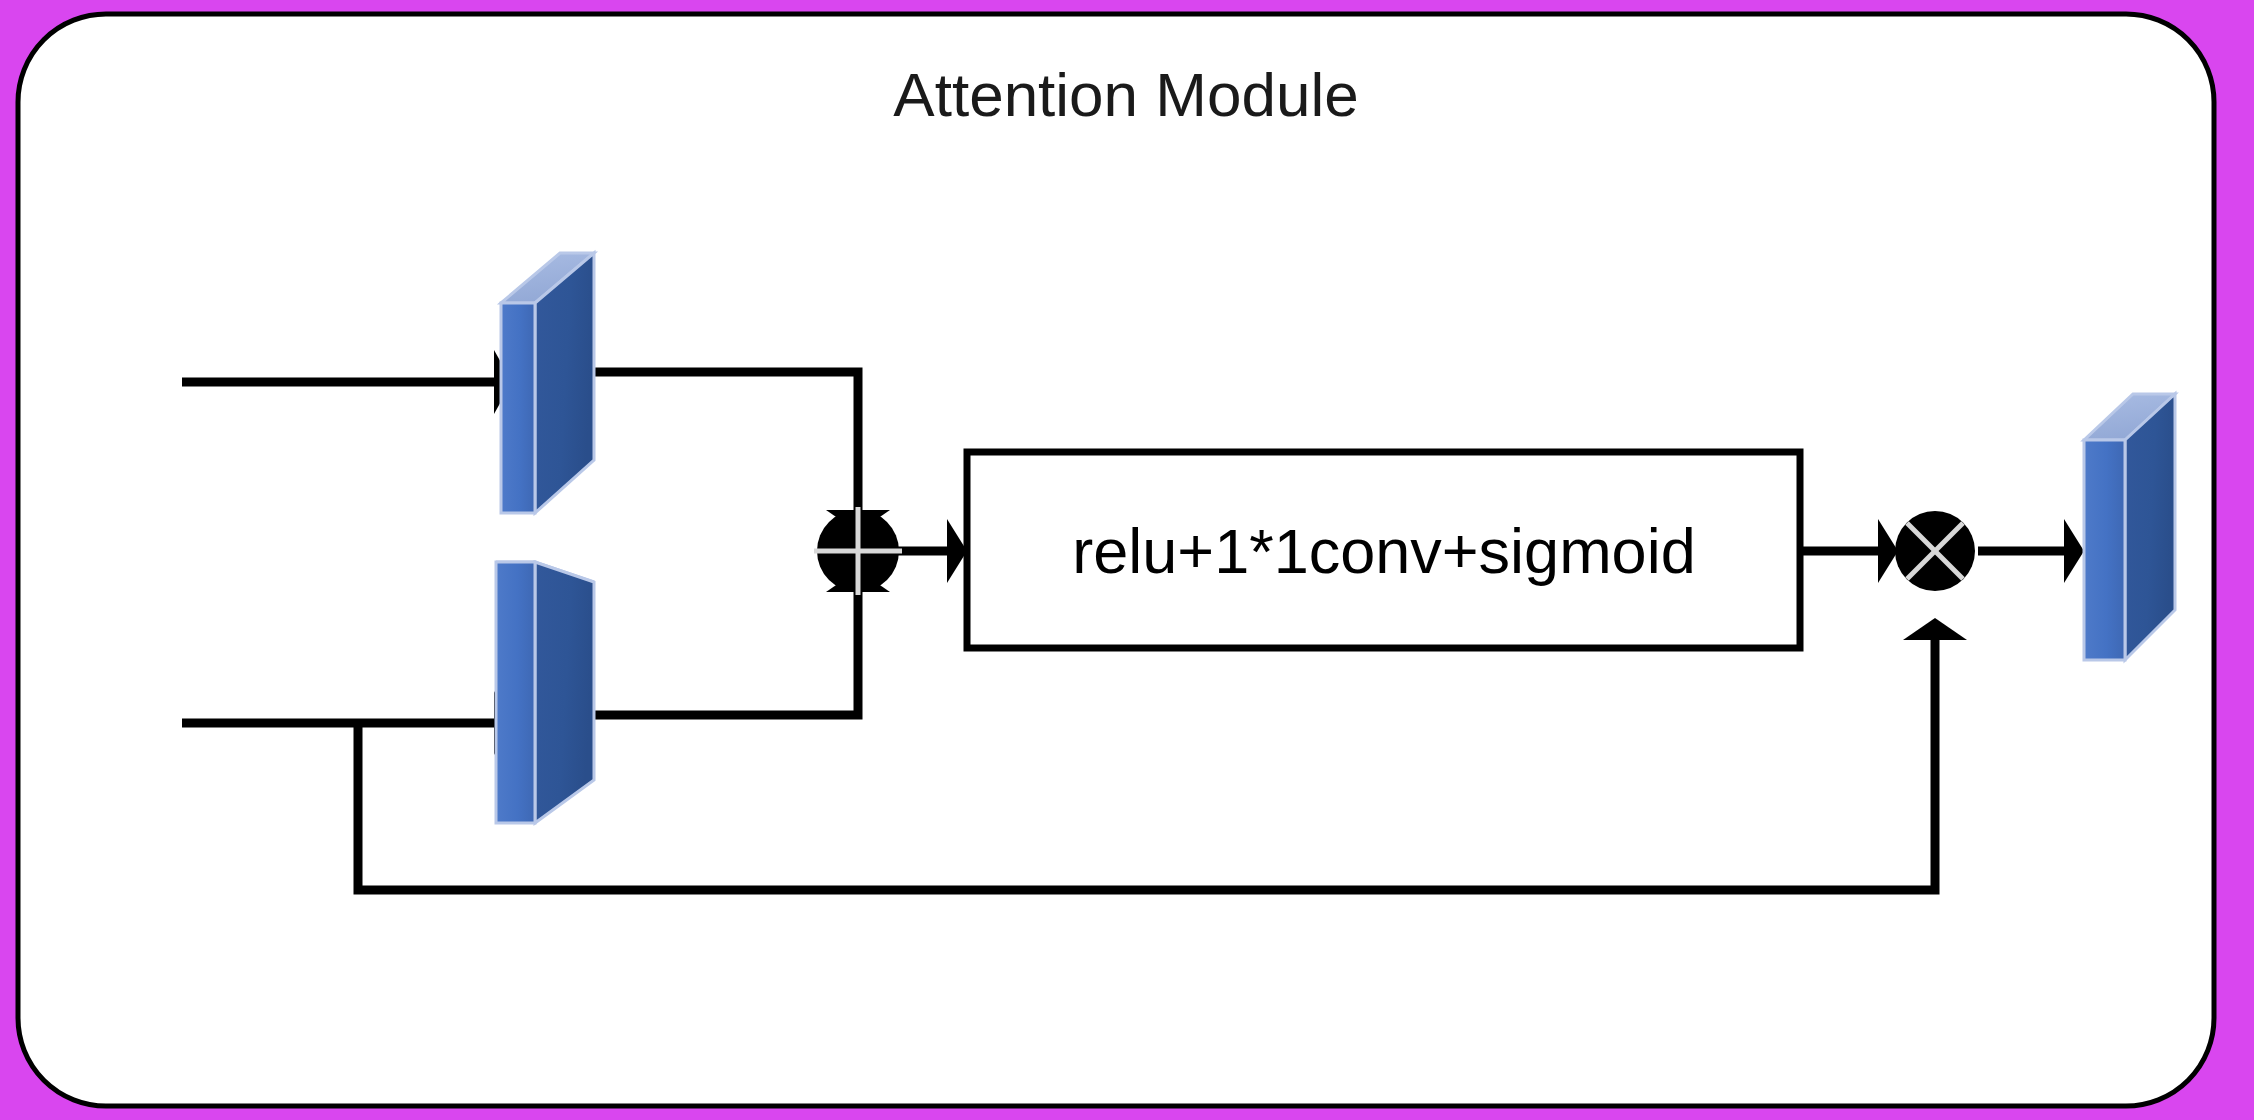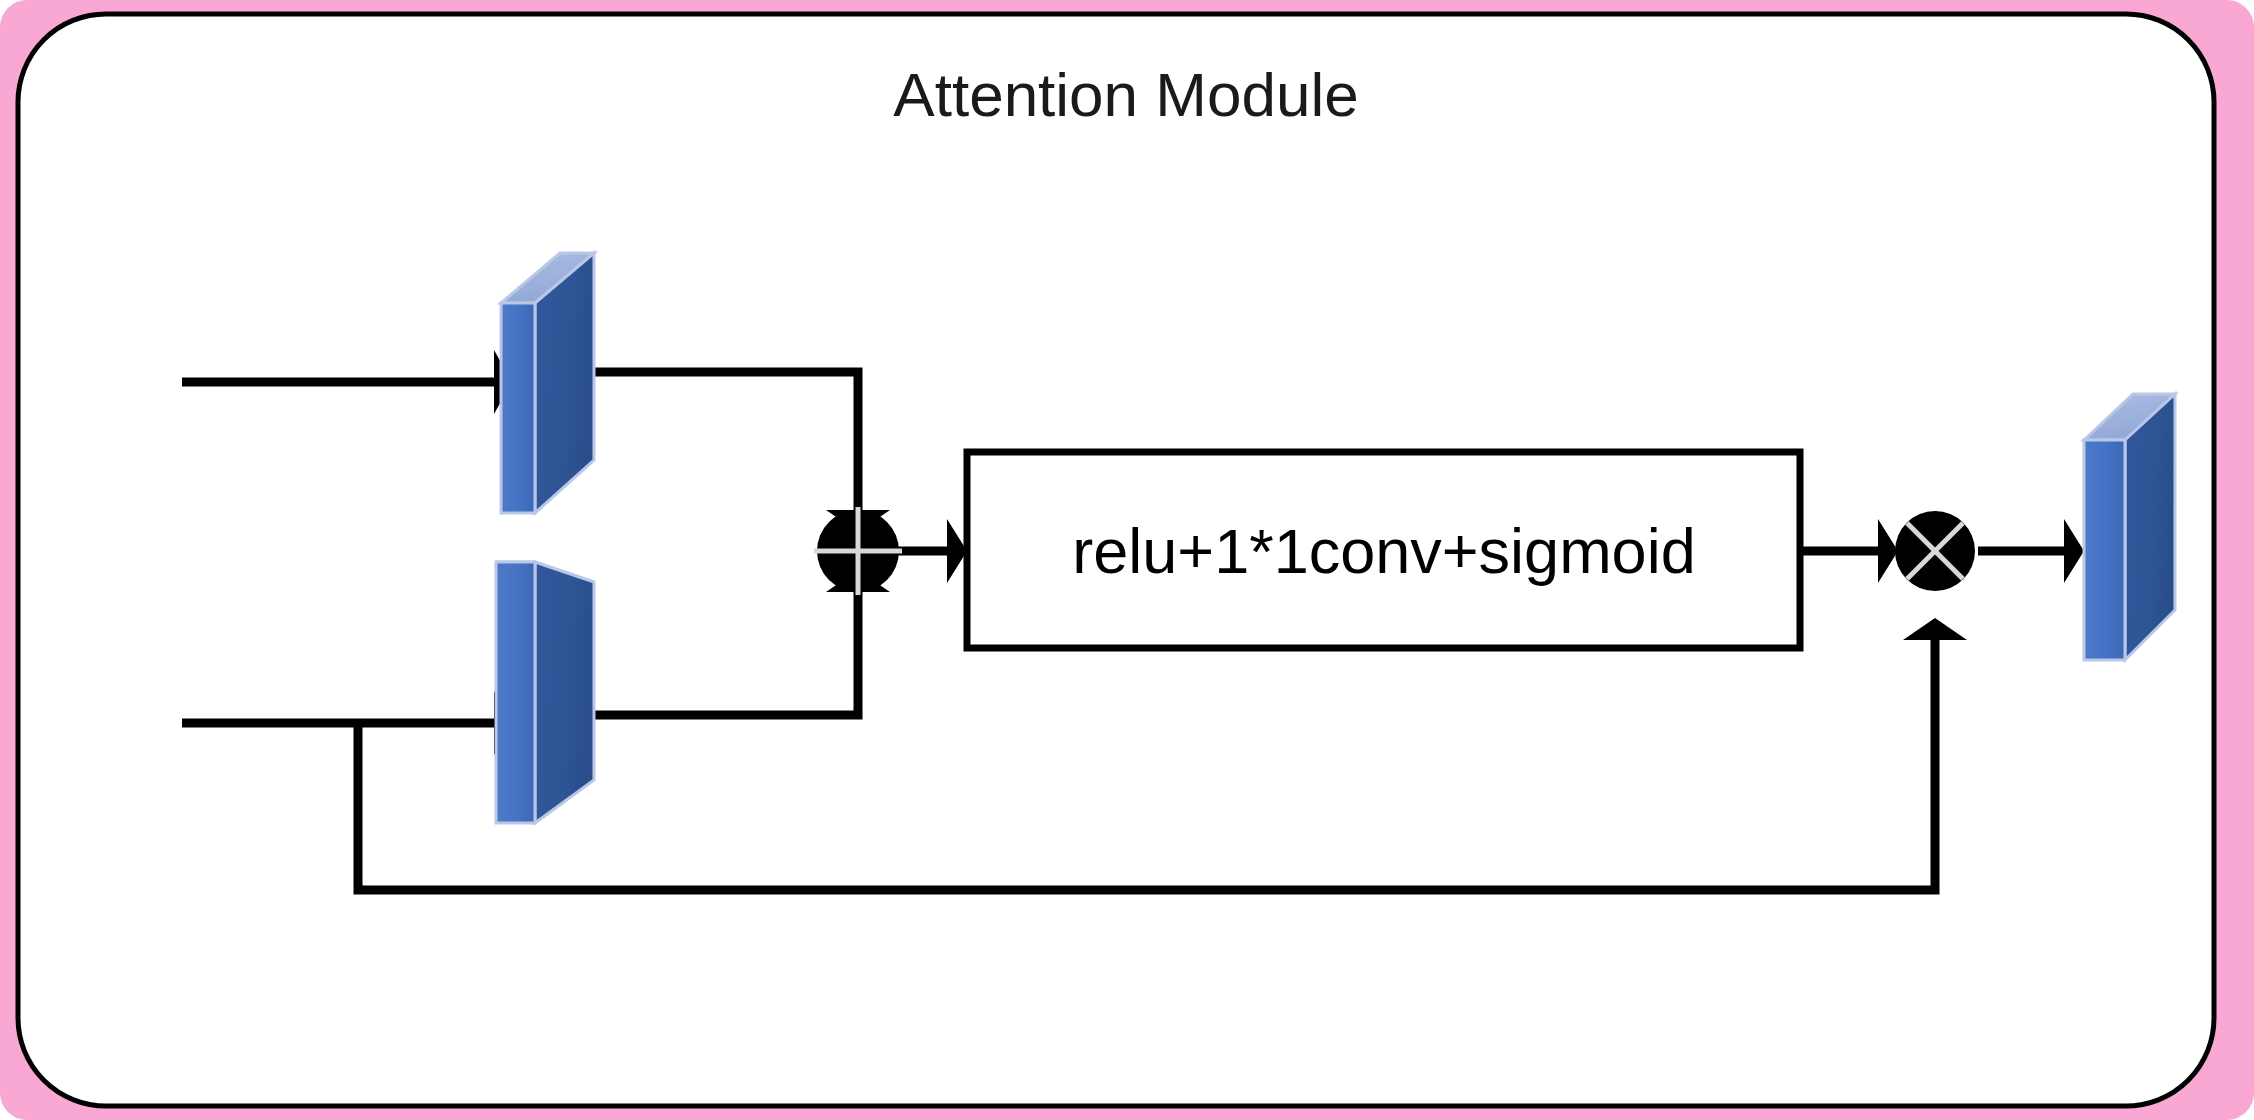--- a/index.html
+++ b/index.html
@@ -10,22 +10,21 @@
   body {
     width: 2254px;
     height: 1120px;
     font-family: "Liberation Sans", sans-serif;
     overflow: hidden;
   }
   #diagram-root {
     position: relative;
     width: 2254px;
     height: 1120px;
-    background: #f9a8d4;
-    border-radius: 27px;
+    background: #d946ef;
   }
   svg.canvas {
     display: block;
     width: 2254px;
     height: 1120px;
   }
   .module-title {
     font-family: "Liberation Sans", sans-serif;
     font-size: 62px;
     fill: #1a1a1a;

